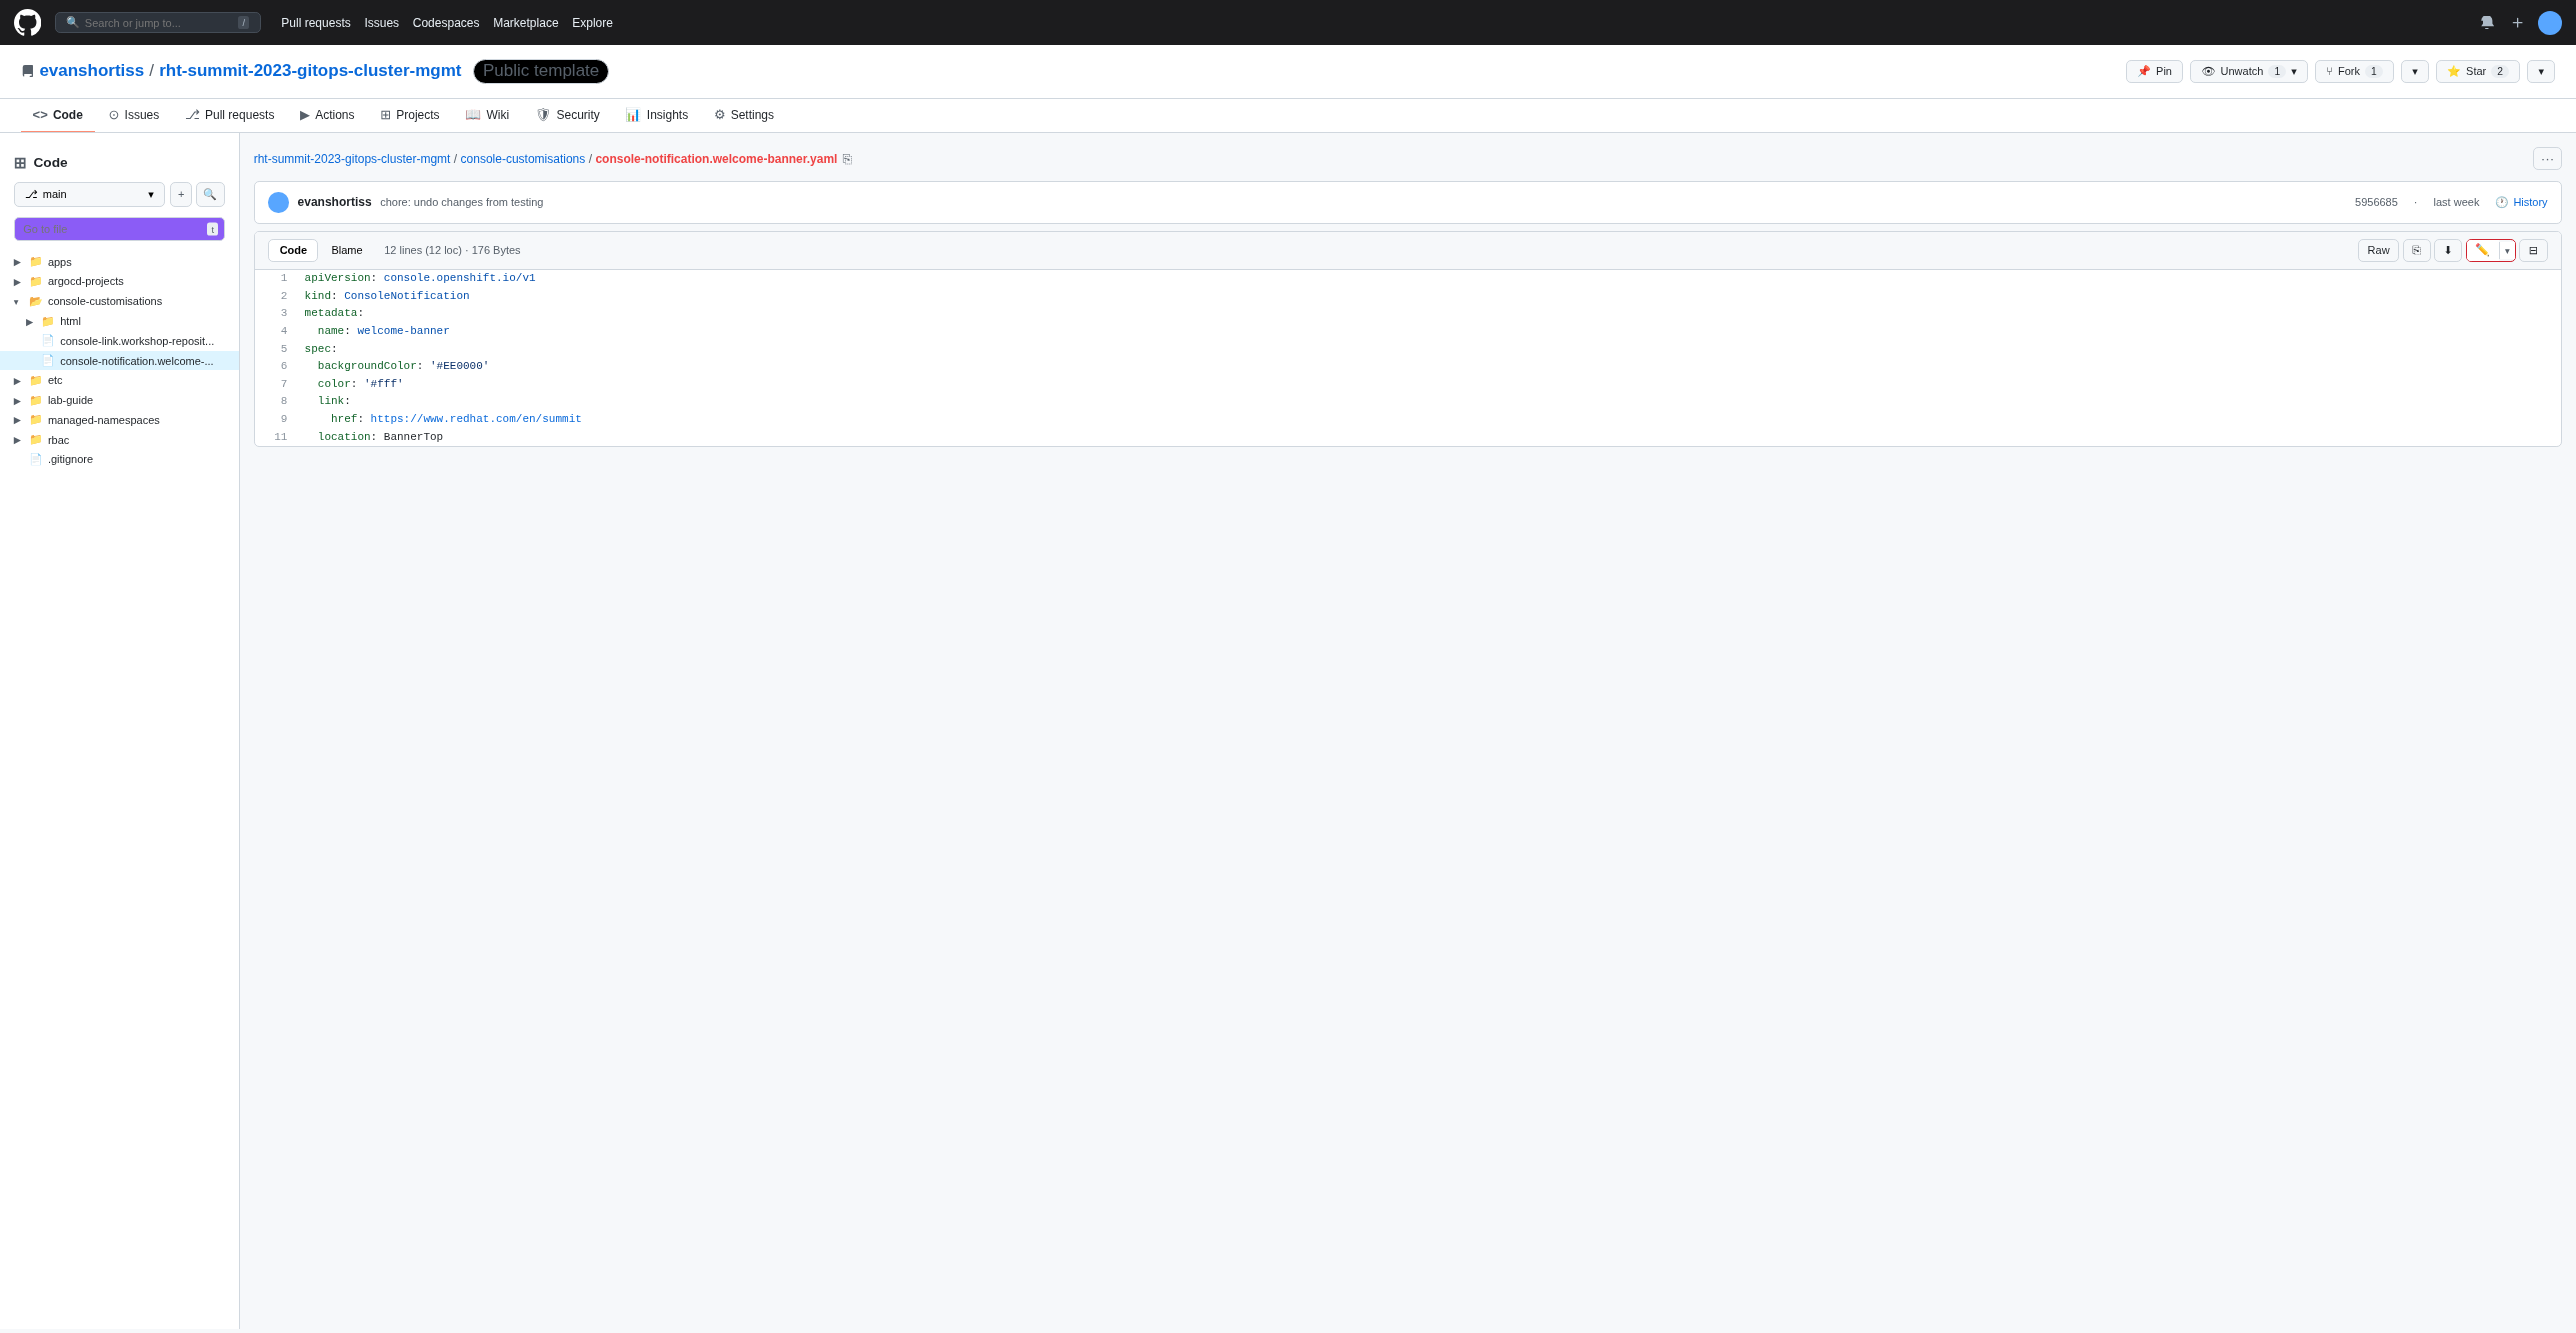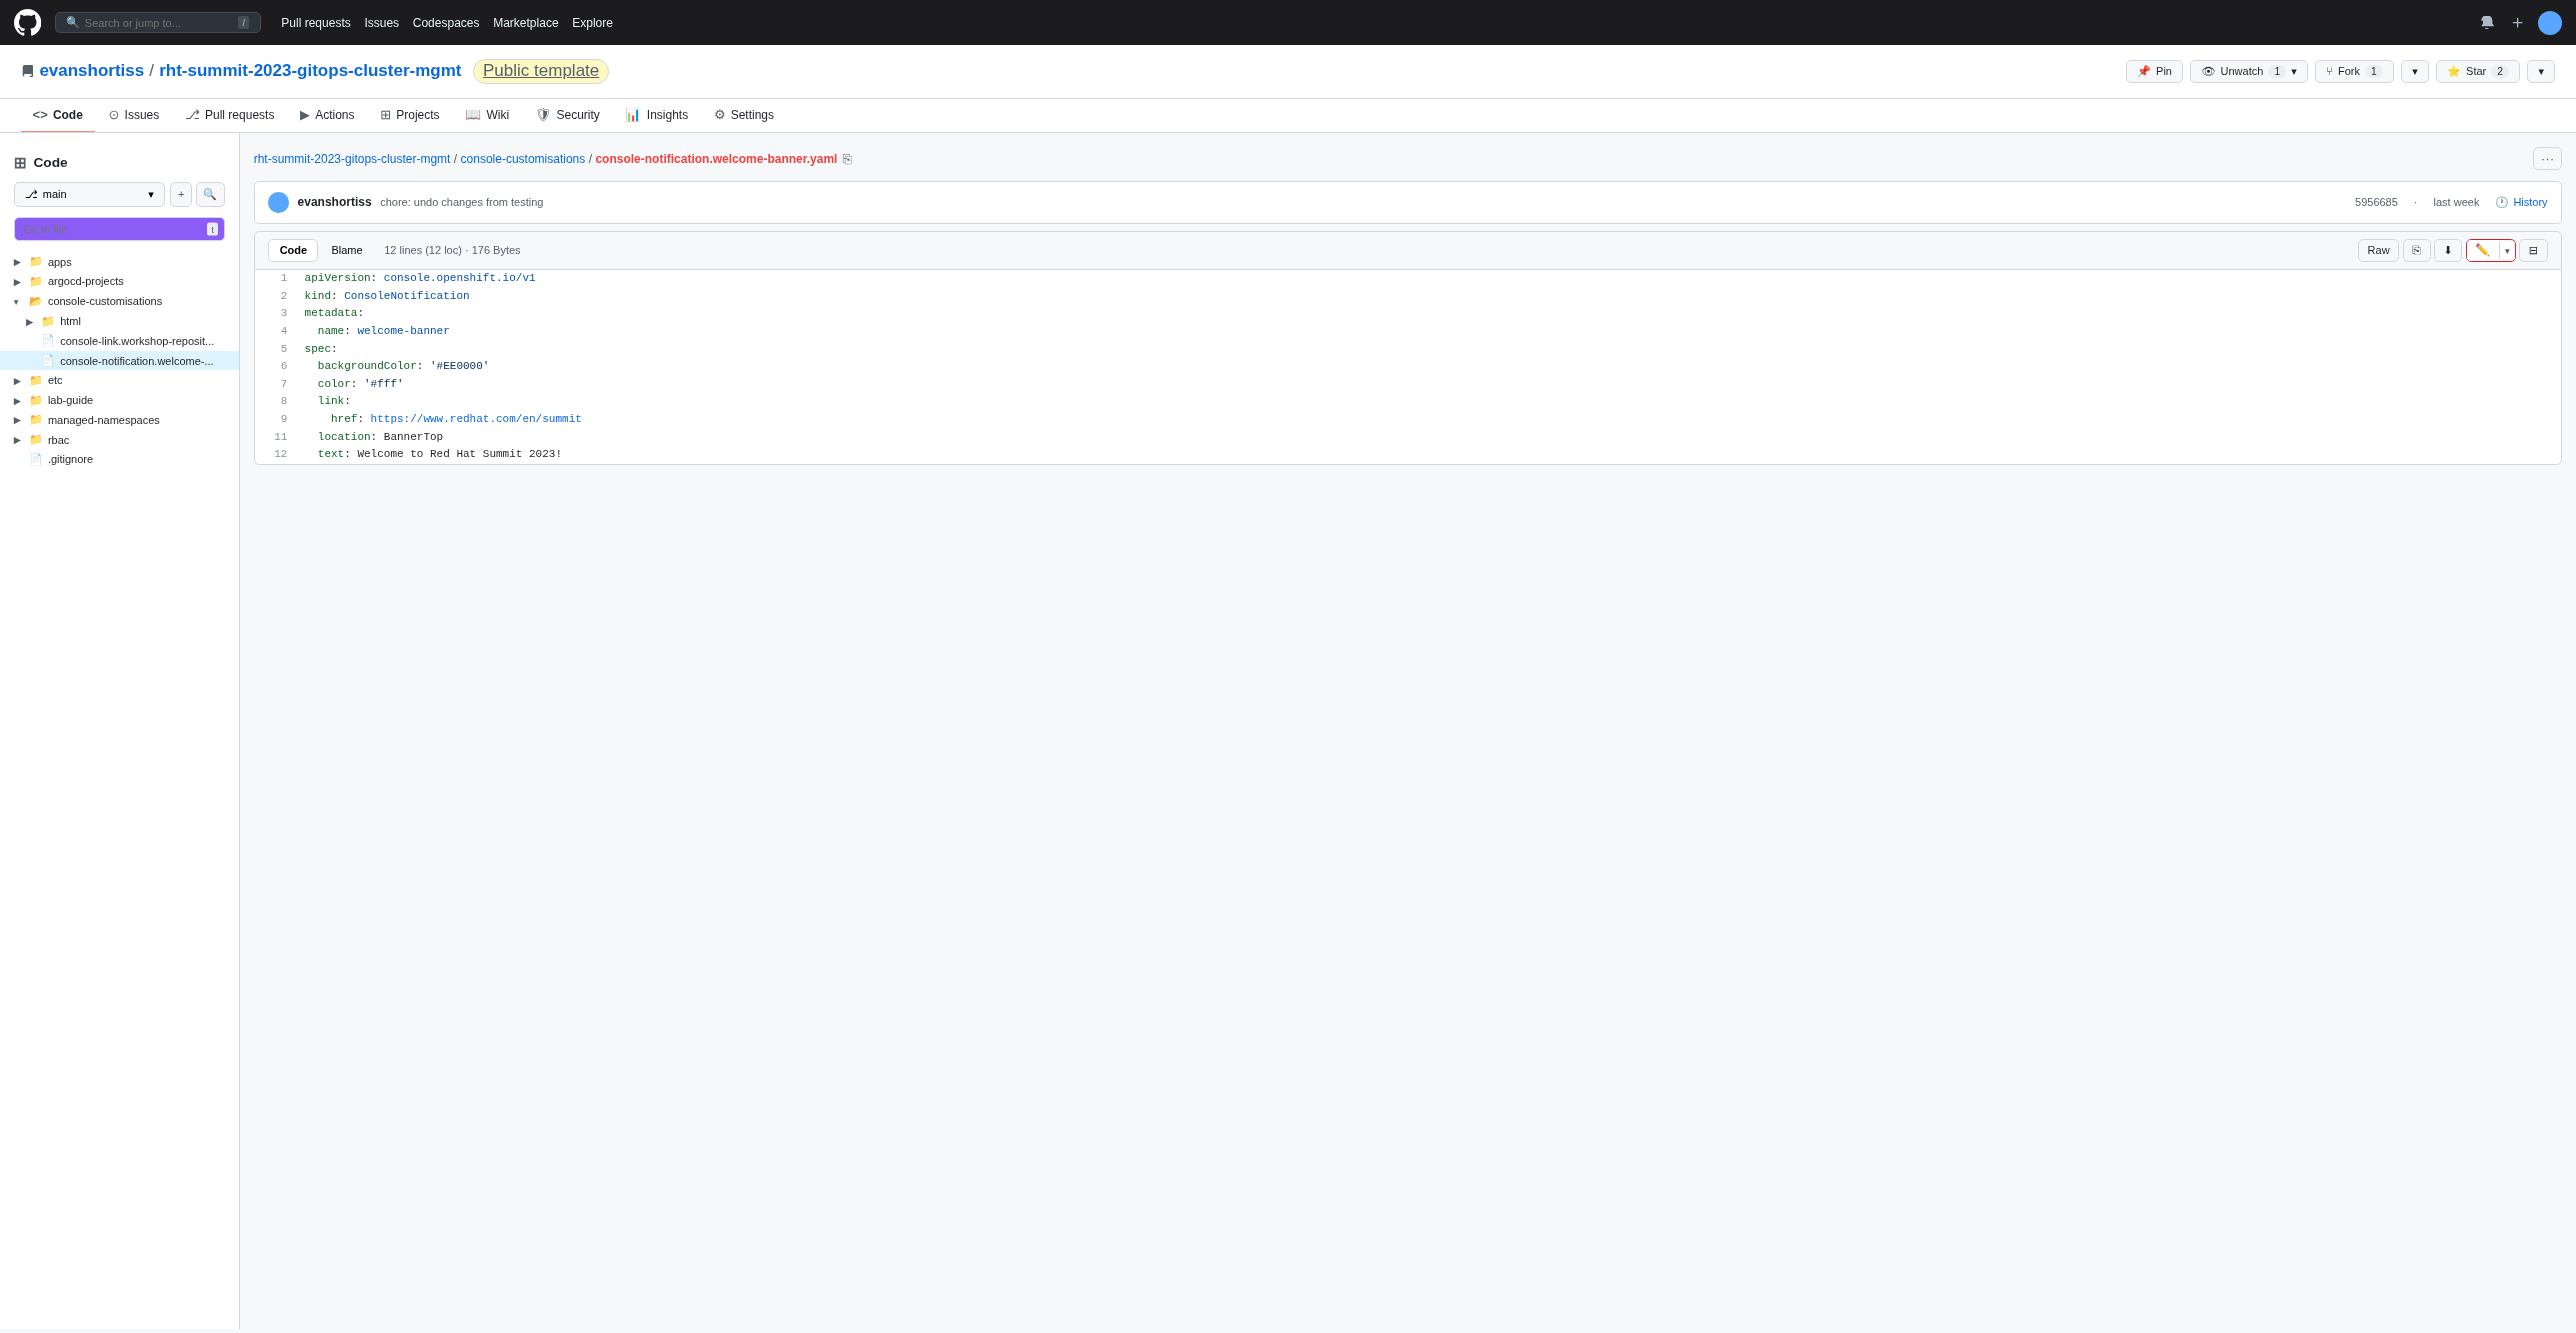--- a/index.html
+++ b/index.html
@@ -37,22 +37,22 @@
     .topnav-avatar { width: 24px; height: 24px; border-radius: 50%; background: #58a6ff; display: flex; align-items: center; justify-content: center; }
 
     
     .repo-header {
       background: #fff; border-bottom: 0.9px solid #d0d7de; padding: 13.7px 20.6px; display: flex; align-items: center; justify-content: space-between;
     }
     .repo-breadcrumb { display: flex; align-items: center; gap: 5.1px; flex-wrap: wrap; }
     .repo-breadcrumb a { color: #0969da; text-decoration: none; font-size: 17px; font-weight: 600; }
     .repo-breadcrumb span { color: #57606a; font-size: 17px; }
     .repo-badge {
-      background: #fef9c3; border: 0.9px solid #d0d7de; border-radius: 17px;
-      padding: 1.7px 8.6px; font-size: 10.3px; color: #57606a; margin-left: 6.9px; text-decoration: underline;
+      background: #000000; border: 0.9px solid #d0d7de; border-radius: 17px;
+      padding: 1.7px 8.6px; font-size: 10.3px; color: #57606a; margin-left: 6.9px;
     }
     .repo-actions { display: flex; align-items: center; gap: 6.9px; }
     .repo-btn {
       display: flex; align-items: center; gap: 5.1px;
       background: #f6f8fa; border: 0.9px solid #d0d7de; border-radius: 5.1px;
       padding: 4.3px 10.3px; font-size: 11px; cursor: pointer; color: #1f2328; white-space: nowrap;
     }
 
     
     .repo-tabs {
@@ -517,22 +517,18 @@
           <span class="line-num">9</span>
           <span class="line-content"><span>    </span><span class="key">href</span><span>: </span><span class="url-text">https://www.redhat.com/en/summit</span></span>
         </div>
 
 
         <div class="code-line">
           <span class="line-num">11</span>
           <span class="line-content"><span>  </span><span class="key">location</span><span>: BannerTop</span></span>
         </div>
 
-        <div class="code-line">
-          <span class="line-num">12</span>
-          <span class="line-content"><span>  </span><span class="key">text</span><span>: Welcome to Red Hat Summit 2023!</span></span>
-        </div>
       </div>
     </div>
 
   </div>
 </div>
 
 
 </body></html>

